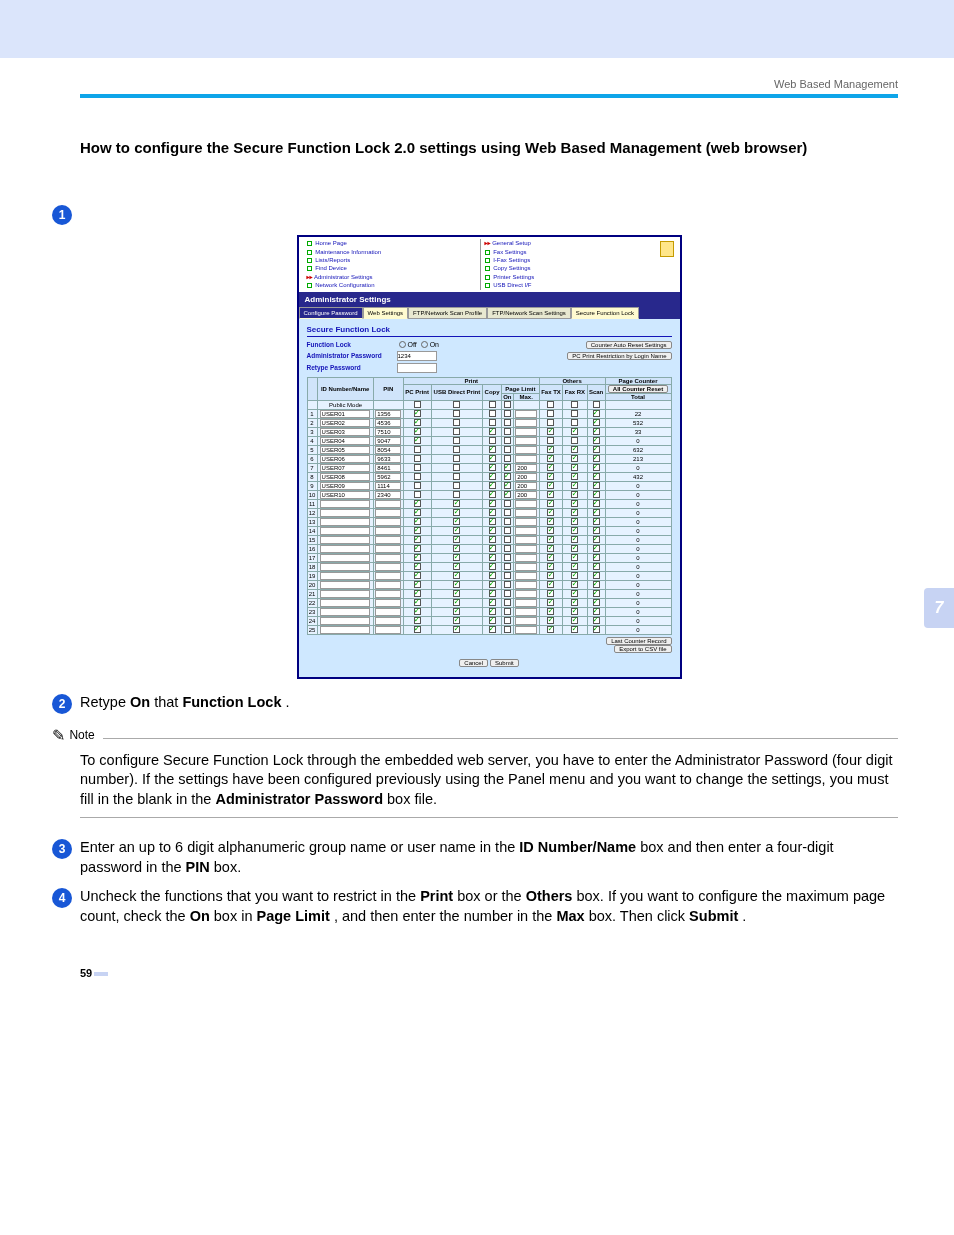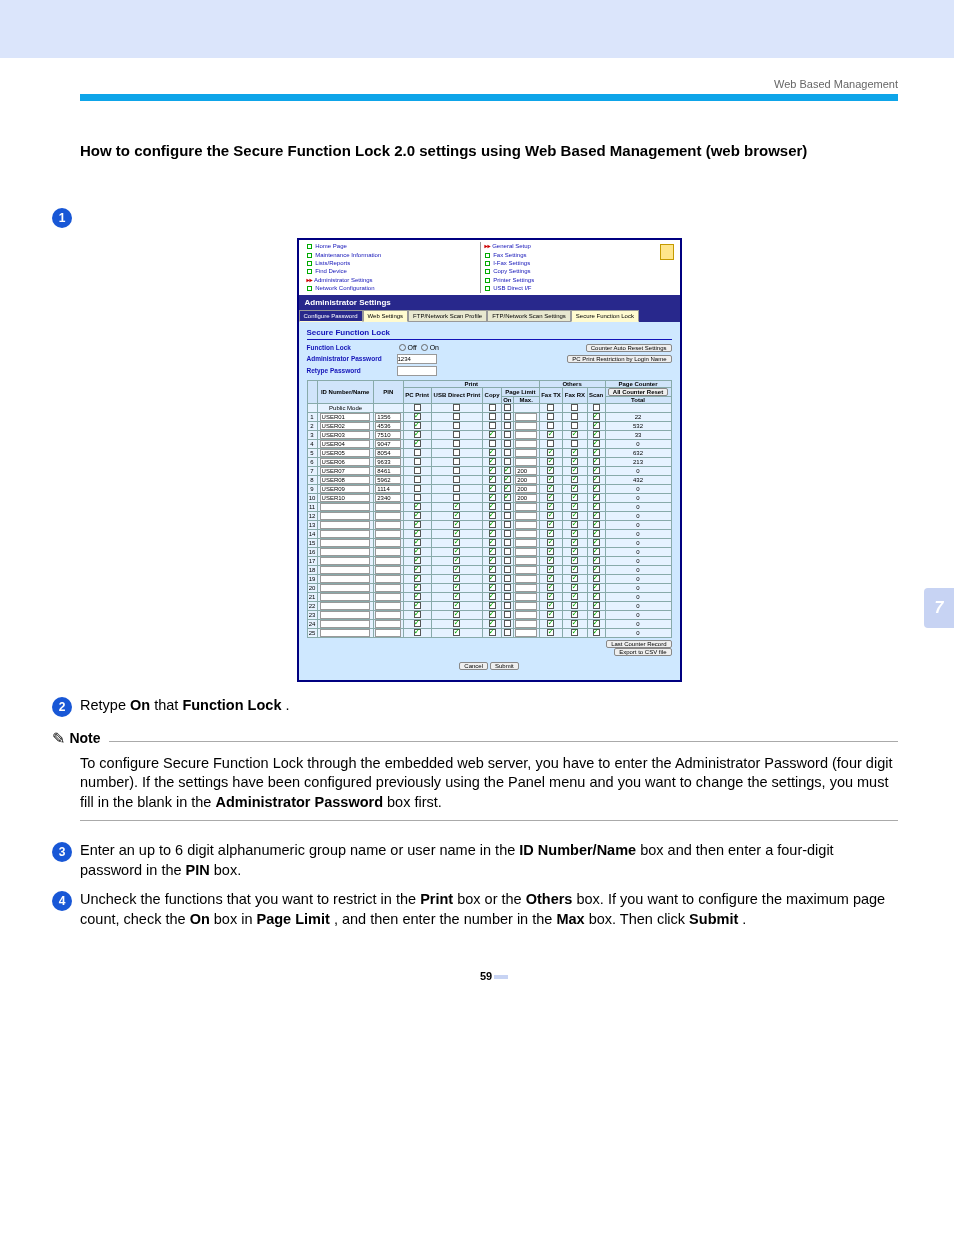--- a/index.html
+++ b/index.html
@@ -1,19 +1,19 @@
 <!DOCTYPE html>
 <html><head>
 <meta charset="utf-8">
 <style>
   * { box-sizing: border-box; margin: 0; padding: 0; }
   html, body { width: 954px; background: #fff; font-family: Arial, Helvetica, sans-serif; color: #000; }
   .top-band { height: 58px; background: #dbe5fb; }
   .page-wrap { padding: 20px 56px 0 80px; position: relative; }
-  .running-head { text-align: right; font-size: 11px; color: #666; margin-bottom: 40px; border-bottom: 7px solid #0ea5e9; padding-bottom: 4px; }
+  .running-head { text-align: right; font-size: 11px; color: #666; margin-bottom: 40px; border-bottom: 4px solid #0ea5e9; padding-bottom: 4px; }
   h1 { font-size: 15px; font-weight: bold; line-height: 1.35; margin-bottom: 46px; }
   h2 { font-size: 16px; font-weight: bold; border-bottom: 1px solid #aaa; padding-bottom: 3px; margin-bottom: 14px; }
   .step { display: flex; align-items: flex-start; margin-bottom: 10px; margin-left: -28px; }
   .step .num {
     flex: 0 0 20px; width: 20px; height: 20px; border-radius: 50%;
     background: #1857d6; color: #fff; font-size: 12px; font-weight: bold;
     display: flex; align-items: center; justify-content: center; margin-right: 8px; margin-top: 1px;
   }
   .step .txt { font-size: 14.5px; line-height: 1.35; }
   .screenshot {
@@ -48,27 +48,27 @@
   .chk { display:inline-block; width:7px; height:7px; border:1px solid #555; background:#fff; position:relative; }
   .chk.on::after { content:"✓"; position:absolute; left:-1px; top:-3px; font-size:8px; color:#0a0; }
   .tiny-pin { width:26px; height:8px; font-size:6px; border:1px solid #999; text-align:left; padding-left:1px; }
   .tiny-max { width:22px; height:8px; font-size:6px; border:1px solid #999; text-align:left; padding-left:1px; }
   .bottom-btns { text-align:center; margin-top:6px; }
   .right-wide { text-align:right; margin-top:2px; }
 
   .note-sec { margin-top: 12px; }
   .note-head { display:flex; align-items:center; margin-left:-28px; }
   .note-head .pen { font-size:16px; margin-right:4px; }
-  .note-head .lbl { font-size:14px; font-weight:bold; }
+  .note-head .lbl { font-size:12px; font-weight:normal; }
   .note-head .line { flex:1; border-bottom:1px solid #aaa; margin-left:8px; height:8px; }
   .note-body { font-size:14.5px; line-height:1.35; margin-top:6px; }
   .note-close { border-bottom:1px solid #aaa; margin-top:8px; margin-bottom:20px; }
 
   .side-tab { position:absolute; right:0; top:530px; width:30px; height:40px; background:#c7d3f3; color:#fff; font-size:16px; font-style:italic; font-weight:bold; display:flex; align-items:center; justify-content:center; border-radius:4px 0 0 4px; }
-  .page-no { text-align:center; font-size:11px; font-weight:bold; margin-top:40px; margin-right:-10px; }
+  .page-no { text-align:left; font-size:11px; font-weight:bold; margin-top:40px; margin-right:-10px; }
   .page-no-bar { display:inline-block; width:14px; height:4px; background:#c7d3f3; margin-left:2px; vertical-align:middle; }
 </style>
 </head>
 <body>
 
 <div class="top-band"></div>
 
 <div class="page-wrap">
   <div class="side-tab">7</div>
 
@@ -555,21 +555,21 @@
 
   <div class="note-sec">
     <div class="note-head">
       <span class="pen">✎</span>
       <span class="lbl">Note</span>
       <span class="line"></span>
     </div>
     <div class="note-body">
       <span>To configure Secure Function Lock through the embedded web server, you have to enter the Administrator Password (four digit number). If the settings have been configured previously using the Panel menu and you want to change the settings, you must fill in the blank in the </span>
       <b>Administrator Password</b>
-      <span> box first.</span>
+      <span> box file.</span>
     </div>
     <div class="note-close"></div>
   </div>
 
   <div class="step">
     <div class="num">3</div>
     <div class="txt">
       <span>Enter an up to 6 digit alphanumeric group name or user name in the </span>
       <b>ID Number/Name</b>
       <span> box and then enter a four-digit password in the </span>

